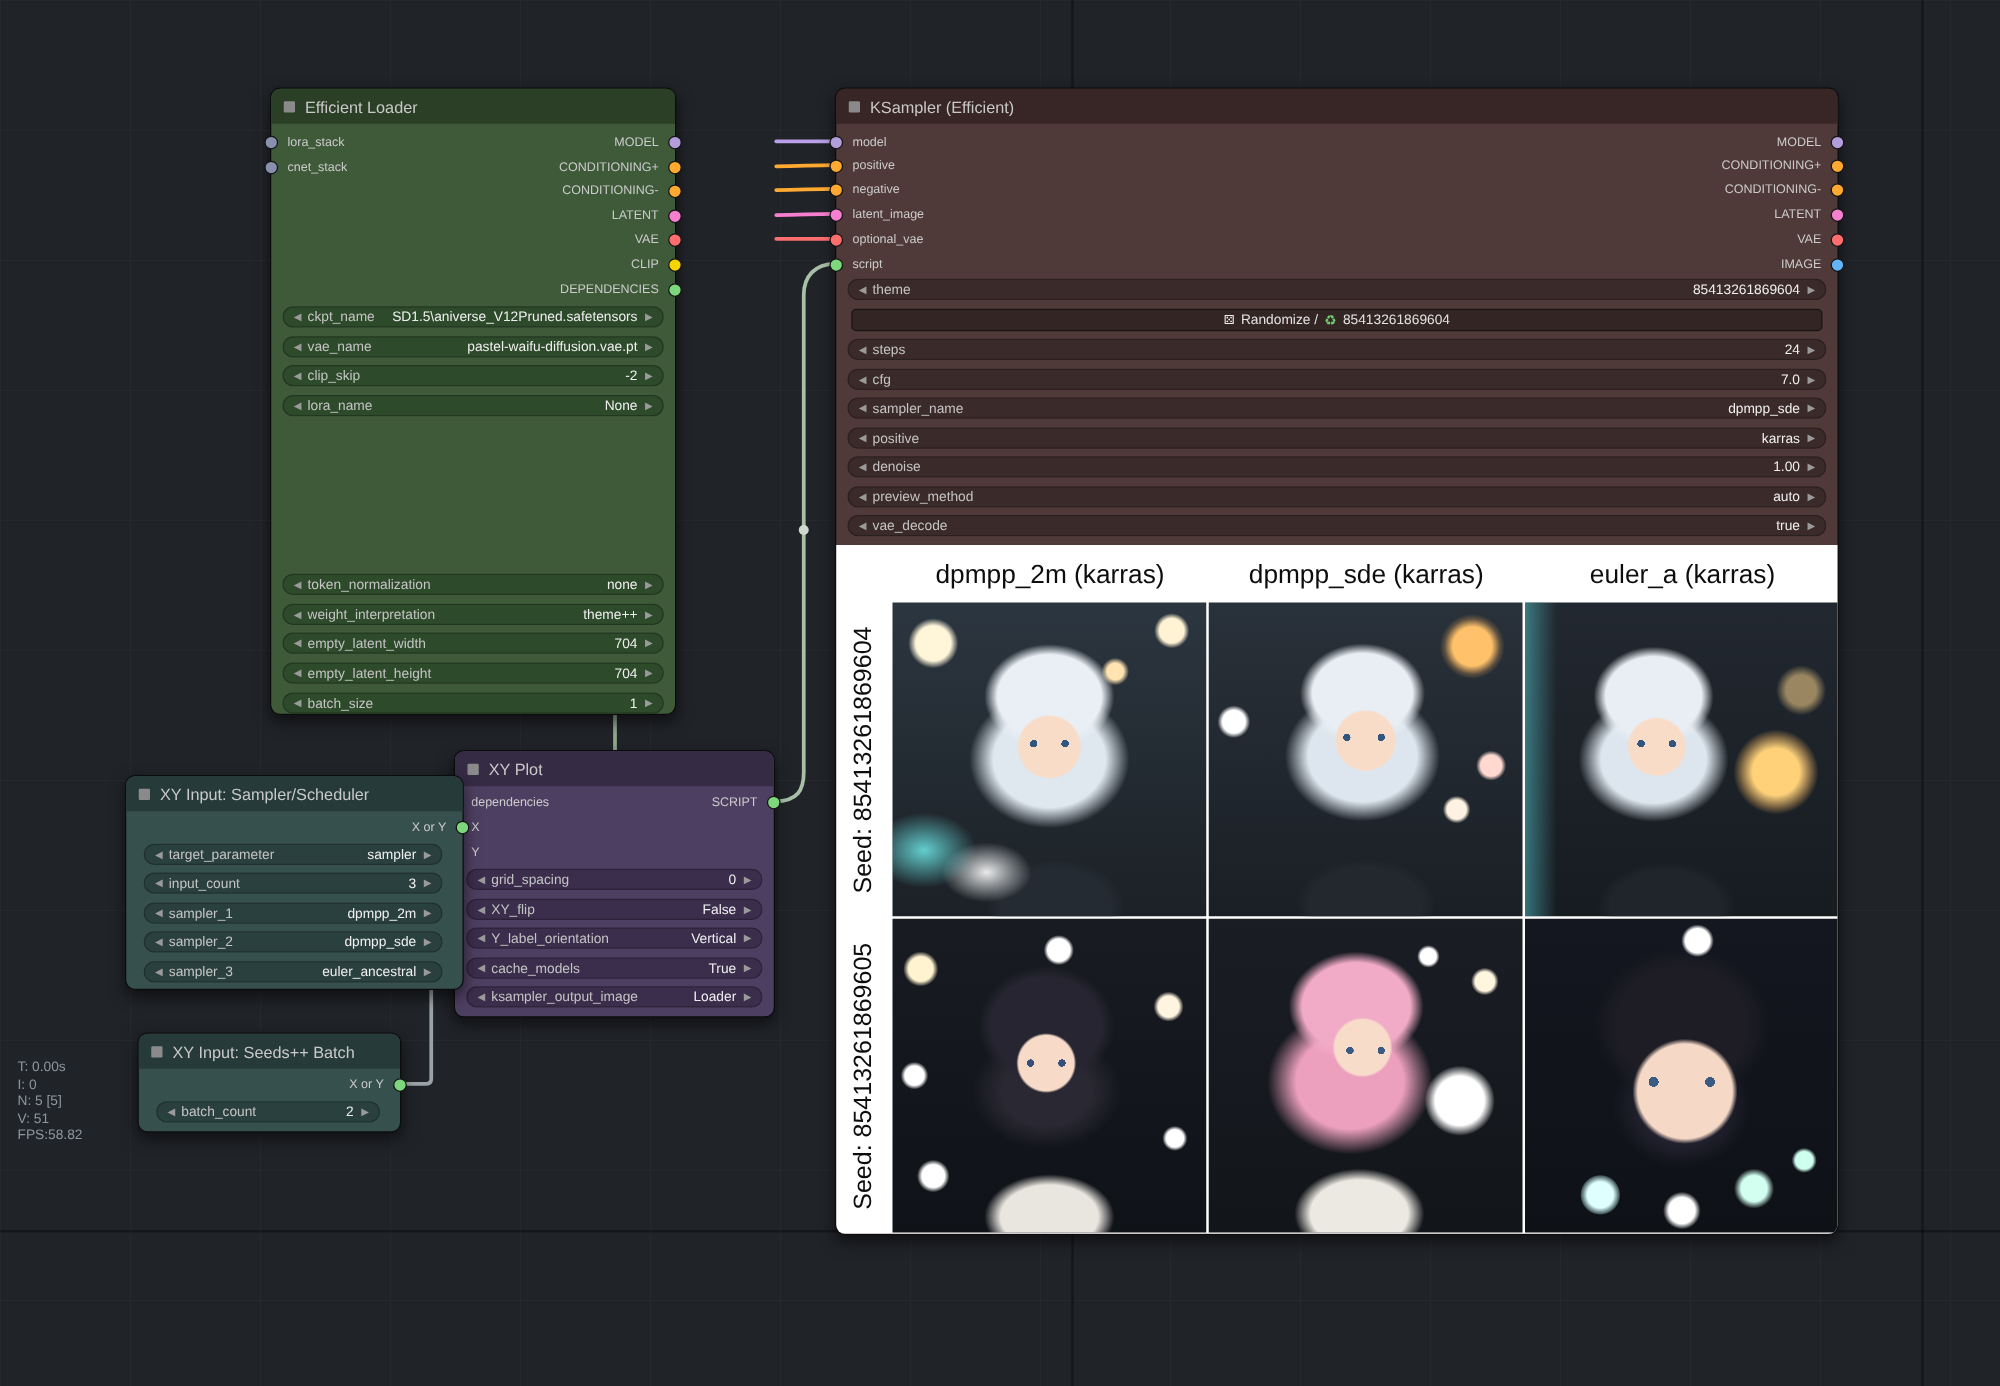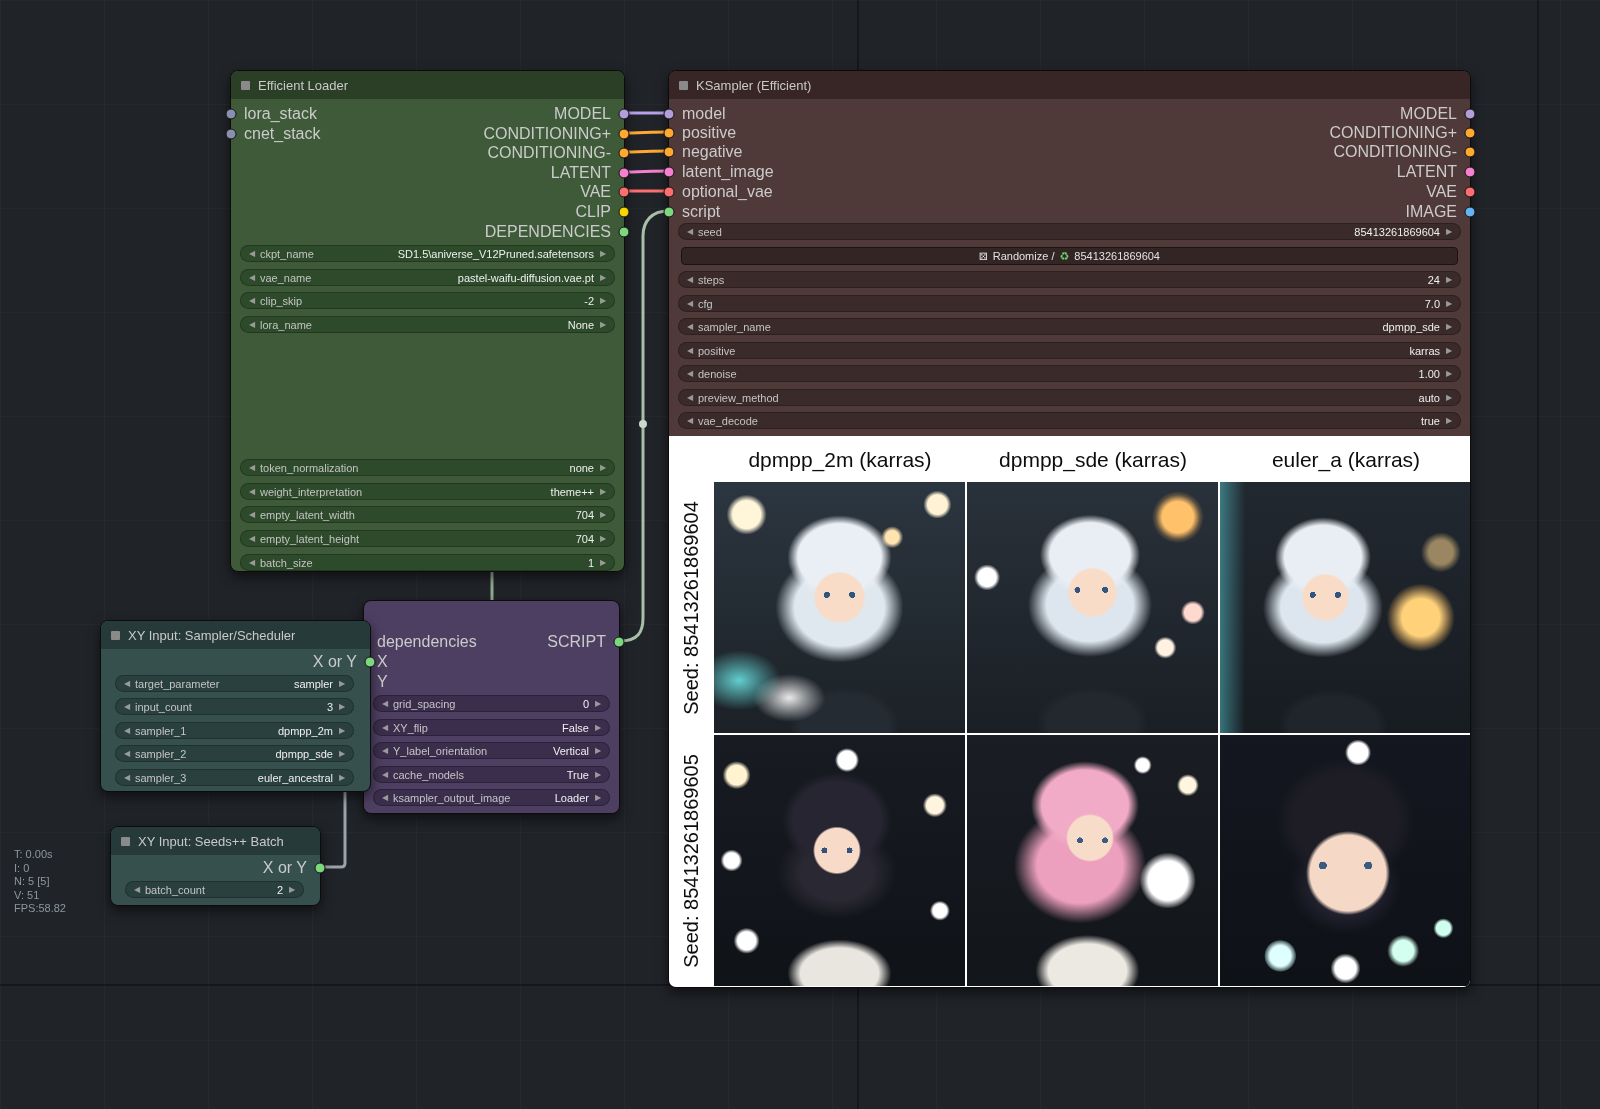--- a/index.html
+++ b/index.html
@@ -22,21 +22,21 @@
   .cbox{width:9px;height:9px;background:#8a8a8a;border-radius:1px;flex:none;}
   .ntitle{white-space:nowrap;overflow:hidden;}
 
   .n-loader{background:#3e5a39;} .n-loader .nheader{background:#2a3f26;}
   .n-ks{background:#503939;}     .n-ks .nheader{background:#382525;}
   .n-plot{background:#4d3f61;}   .n-plot .nheader{background:#362b45;}
   .n-teal{background:#36504d;}   .n-teal .nheader{background:#263b39;}
 
   .pdot{position:absolute;width:9px;height:9px;border:1px solid #141414;border-radius:50%;
     transform:translate(-50%,-50%);z-index:3;}
-  .plabel{position:absolute;transform:translateY(-50%);font-size:16px;color:#cbcbcb;white-space:nowrap;}
+  .plabel{position:absolute;transform:translateY(-50%);font-size:10px;color:#cbcbcb;white-space:nowrap;}
   .pin{left:13px;} .pout{right:13px;}
 
   .widget{position:absolute;left:9px;right:9px;height:17px;border-radius:9px;display:flex;
     align-items:center;padding:0 5px;font-size:11px;box-sizing:border-box;border:1px solid rgba(0,0,0,.25);}
   .n-loader .widget{background:#2d4a2a;}
   .n-ks .widget{background:#3b2a2a;}
   .n-plot .widget{background:#3a2e4c;}
   .n-teal .widget{background:#2a403e;}
   .n-teal .widget{left:14px;right:16px;}
   .arr{font-size:8px;color:#9a9a9a;width:12px;text-align:center;flex:none;}
@@ -161,21 +161,21 @@
   </svg>
 
   <div class="stats">
     <div>T: 0.00s</div>
     <div>I: 0</div>
     <div>N: 5 [5]</div>
     <div>V: 51</div>
     <div>FPS:58.82</div>
   </div>
 
-  <div class="node n-loader" style="left:230px;top:70px;width:395px;height:502px">
+  <div class="node n-loader" style="left:216px;top:70px;width:325px;height:502px">
     <div class="nheader">
       <span class="cbox"></span>
       <span class="ntitle">Efficient Loader</span>
     </div>
 
     <span class="pdot" style="left:0;top:43px;background:#8890b0"></span>
     <span class="plabel pin" style="top:43px">lora_stack</span>
     <span class="pdot" style="left:0;top:63px;background:#8890b0"></span>
     <span class="plabel pin" style="top:63px">cnet_stack</span>
 
@@ -279,21 +279,21 @@
     <span class="plabel pout" style="top:81px">CONDITIONING-</span>
     <span class="pdot" style="left:100%;top:101px;background:#f77fd0"></span>
     <span class="plabel pout" style="top:101px">LATENT</span>
     <span class="pdot" style="left:100%;top:121px;background:#ff6e6e"></span>
     <span class="plabel pout" style="top:121px">VAE</span>
     <span class="pdot" style="left:100%;top:141px;background:#64b5f6"></span>
     <span class="plabel pout" style="top:141px">IMAGE</span>
 
     <div class="widget" style="top:152px">
       <span class="arr">◀</span>
-      <span class="wlbl">seed</span>
+      <span class="wlbl">theme</span>
       <span class="wval">85413261869604</span>
       <span class="arr">▶</span>
     </div>
 
     <div class="rand" style="top:176px">
       <span class="dice">⚄</span>
       <span>Randomize /</span>
       <span class="recy">♻</span>
       <span>85413261869604</span>
     </div>
@@ -352,20 +352,24 @@
         <div class="cell a12"></div>
         <div class="cell a13"></div>
         <div class="cell a21"></div>
         <div class="cell a22"></div>
         <div class="cell a23"></div>
       </div>
     </div>
   </div>
 
   <div class="node n-plot" style="left:363px;top:600px;width:257px;height:214px">
+    <div class="nheader">
+      <span class="cbox"></span>
+      <span class="ntitle">XY Plot</span>
+    </div>
 
     <span class="pdot" style="left:0;top:41px;background:#7dd87d"></span>
     <span class="plabel pin" style="top:41px">dependencies</span>
     <span class="pdot" style="left:0;top:61px;background:#7dd87d"></span>
     <span class="plabel pin" style="top:61px">X</span>
     <span class="pdot" style="left:0;top:81px;background:#7dd87d"></span>
     <span class="plabel pin" style="top:81px">Y</span>
     <span class="pdot" style="left:100%;top:41px;background:#7dd87d"></span>
     <span class="plabel pout" style="top:41px">SCRIPT</span>
 

